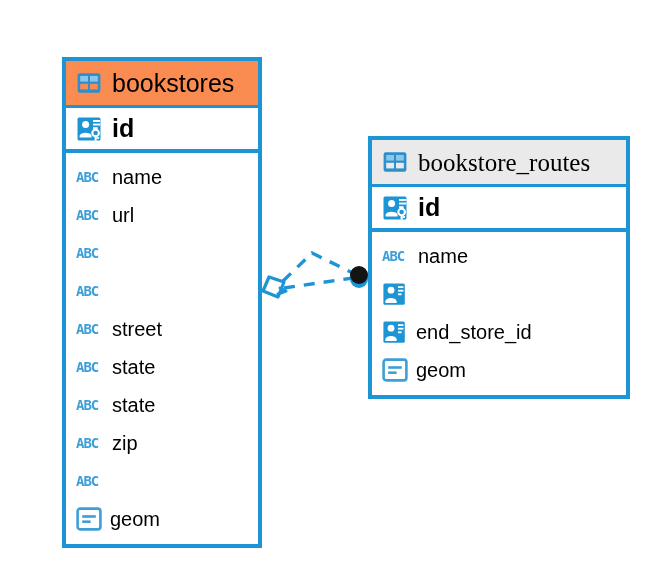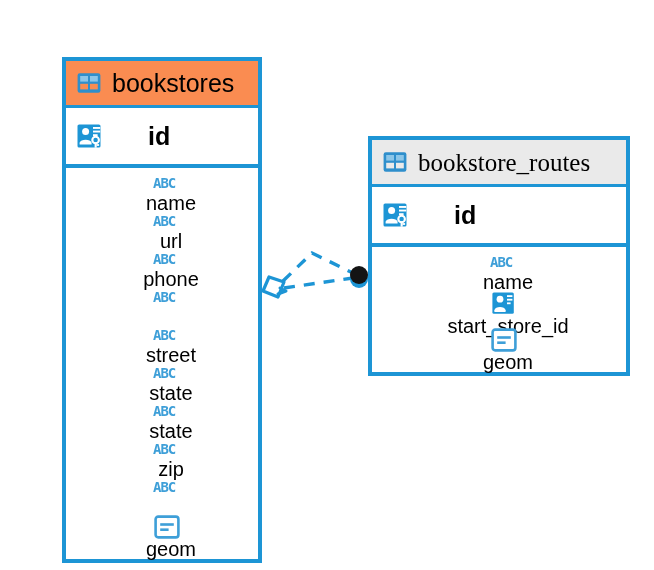--- a/index.html
+++ b/index.html
@@ -47,27 +47,26 @@
     font-size: 25px;
     color: #000000;
     margin-left: 10px;
     line-height: 1;
     white-space: nowrap;
   }
 
   .pk-row {
     position: relative;
     box-sizing: border-box;
-    height: 60px;
+    height: 45px;
     display: flex;
     align-items: center;
     padding-left: 10px;
     background: #ffffff;
     border-bottom: 4px solid #1d95d5;
-    gap: 36px;
   }
   .pk-label {
     font-size: 25px;
     font-weight: bold;
     color: #000000;
     margin-left: 8px;
     line-height: 1;
     white-space: nowrap;
   }
 
@@ -75,21 +74,20 @@
     padding-top: 5px;
     padding-bottom: 6px;
     background: #ffffff;
   }
   .field-row {
     height: 38px;
     display: flex;
     align-items: center;
     padding-left: 10px;
     box-sizing: border-box;
-    flex-direction: column;
   }
   .field-label {
     font-size: 20px;
     color: #000000;
     margin-left: 8px;
     line-height: 1;
     white-space: nowrap;
   }
 
   
@@ -187,21 +185,20 @@
         </span>
         <span class="field-label">url</span>
       </div>
 
       <div class="field-row">
         <span class="icon icon-abc">
           <svg viewBox="0 0 28 20" width="28" height="20">
             <text x="0" y="15" font-family="'DejaVu Sans Mono', monospace" font-size="14" font-weight="bold" fill="#3e9fd8" letter-spacing="-1">ABC</text>
           </svg>
         </span>
-        <span class="field-label">phone</span>
       </div>
 
       <div class="field-row">
         <span class="icon icon-abc">
           <svg viewBox="0 0 28 20" width="28" height="20">
             <text x="0" y="15" font-family="'DejaVu Sans Mono', monospace" font-size="14" font-weight="bold" fill="#3e9fd8" letter-spacing="-1">ABC</text>
           </svg>
         </span>
       </div>
 
@@ -310,23 +307,35 @@
         <span class="icon icon-fk">
           <svg viewBox="0 0 26 26" width="26" height="26">
             <rect x="1.4" y="2.4" width="21.4" height="21.4" rx="1.5" ry="1.5" fill="#1d95d5"></rect>
             <circle cx="9.0" cy="9.2" r="3.4" fill="#ffffff"></circle>
             <path d="M 3.4 20.2 C 4.2 15.8 13.8 15.8 14.6 20.2 L 14.6 22.0 L 3.4 22.0 Z" fill="#ffffff"></path>
             <rect x="16.0" y="5.2" width="5.4" height="1.8" fill="#ffffff"></rect>
             <rect x="16.0" y="8.8" width="5.4" height="1.8" fill="#ffffff"></rect>
             <rect x="16.0" y="12.4" width="3.6" height="1.8" fill="#ffffff"></rect>
           </svg>
         </span>
-        <span class="field-label">start_store_id</span>
-      </div>
-
+      </div>
+
+      <div class="field-row">
+        <span class="icon icon-fk">
+          <svg viewBox="0 0 26 26" width="26" height="26">
+            <rect x="1.4" y="2.4" width="21.4" height="21.4" rx="1.5" ry="1.5" fill="#1d95d5"></rect>
+            <circle cx="9.0" cy="9.2" r="3.4" fill="#ffffff"></circle>
+            <path d="M 3.4 20.2 C 4.2 15.8 13.8 15.8 14.6 20.2 L 14.6 22.0 L 3.4 22.0 Z" fill="#ffffff"></path>
+            <rect x="16.0" y="5.2" width="5.4" height="1.8" fill="#ffffff"></rect>
+            <rect x="16.0" y="8.8" width="5.4" height="1.8" fill="#ffffff"></rect>
+            <rect x="16.0" y="12.4" width="3.6" height="1.8" fill="#ffffff"></rect>
+          </svg>
+        </span>
+        <span class="field-label">end_store_id</span>
+      </div>
 
       <div class="field-row">
         <span class="icon icon-geom">
           <svg viewBox="0 0 26 24" width="26" height="24">
             <rect x="1.6" y="1.6" width="22.8" height="20.8" rx="2.6" ry="2.6" fill="#ffffff" stroke="#3e9fd8" stroke-width="2.6"></rect>
             <rect x="6.2" y="8.2" width="13.6" height="2.6" fill="#3e9fd8"></rect>
             <rect x="6.2" y="13.4" width="8.4" height="2.6" fill="#3e9fd8"></rect>
           </svg>
         </span>
         <span class="field-label">geom</span>

